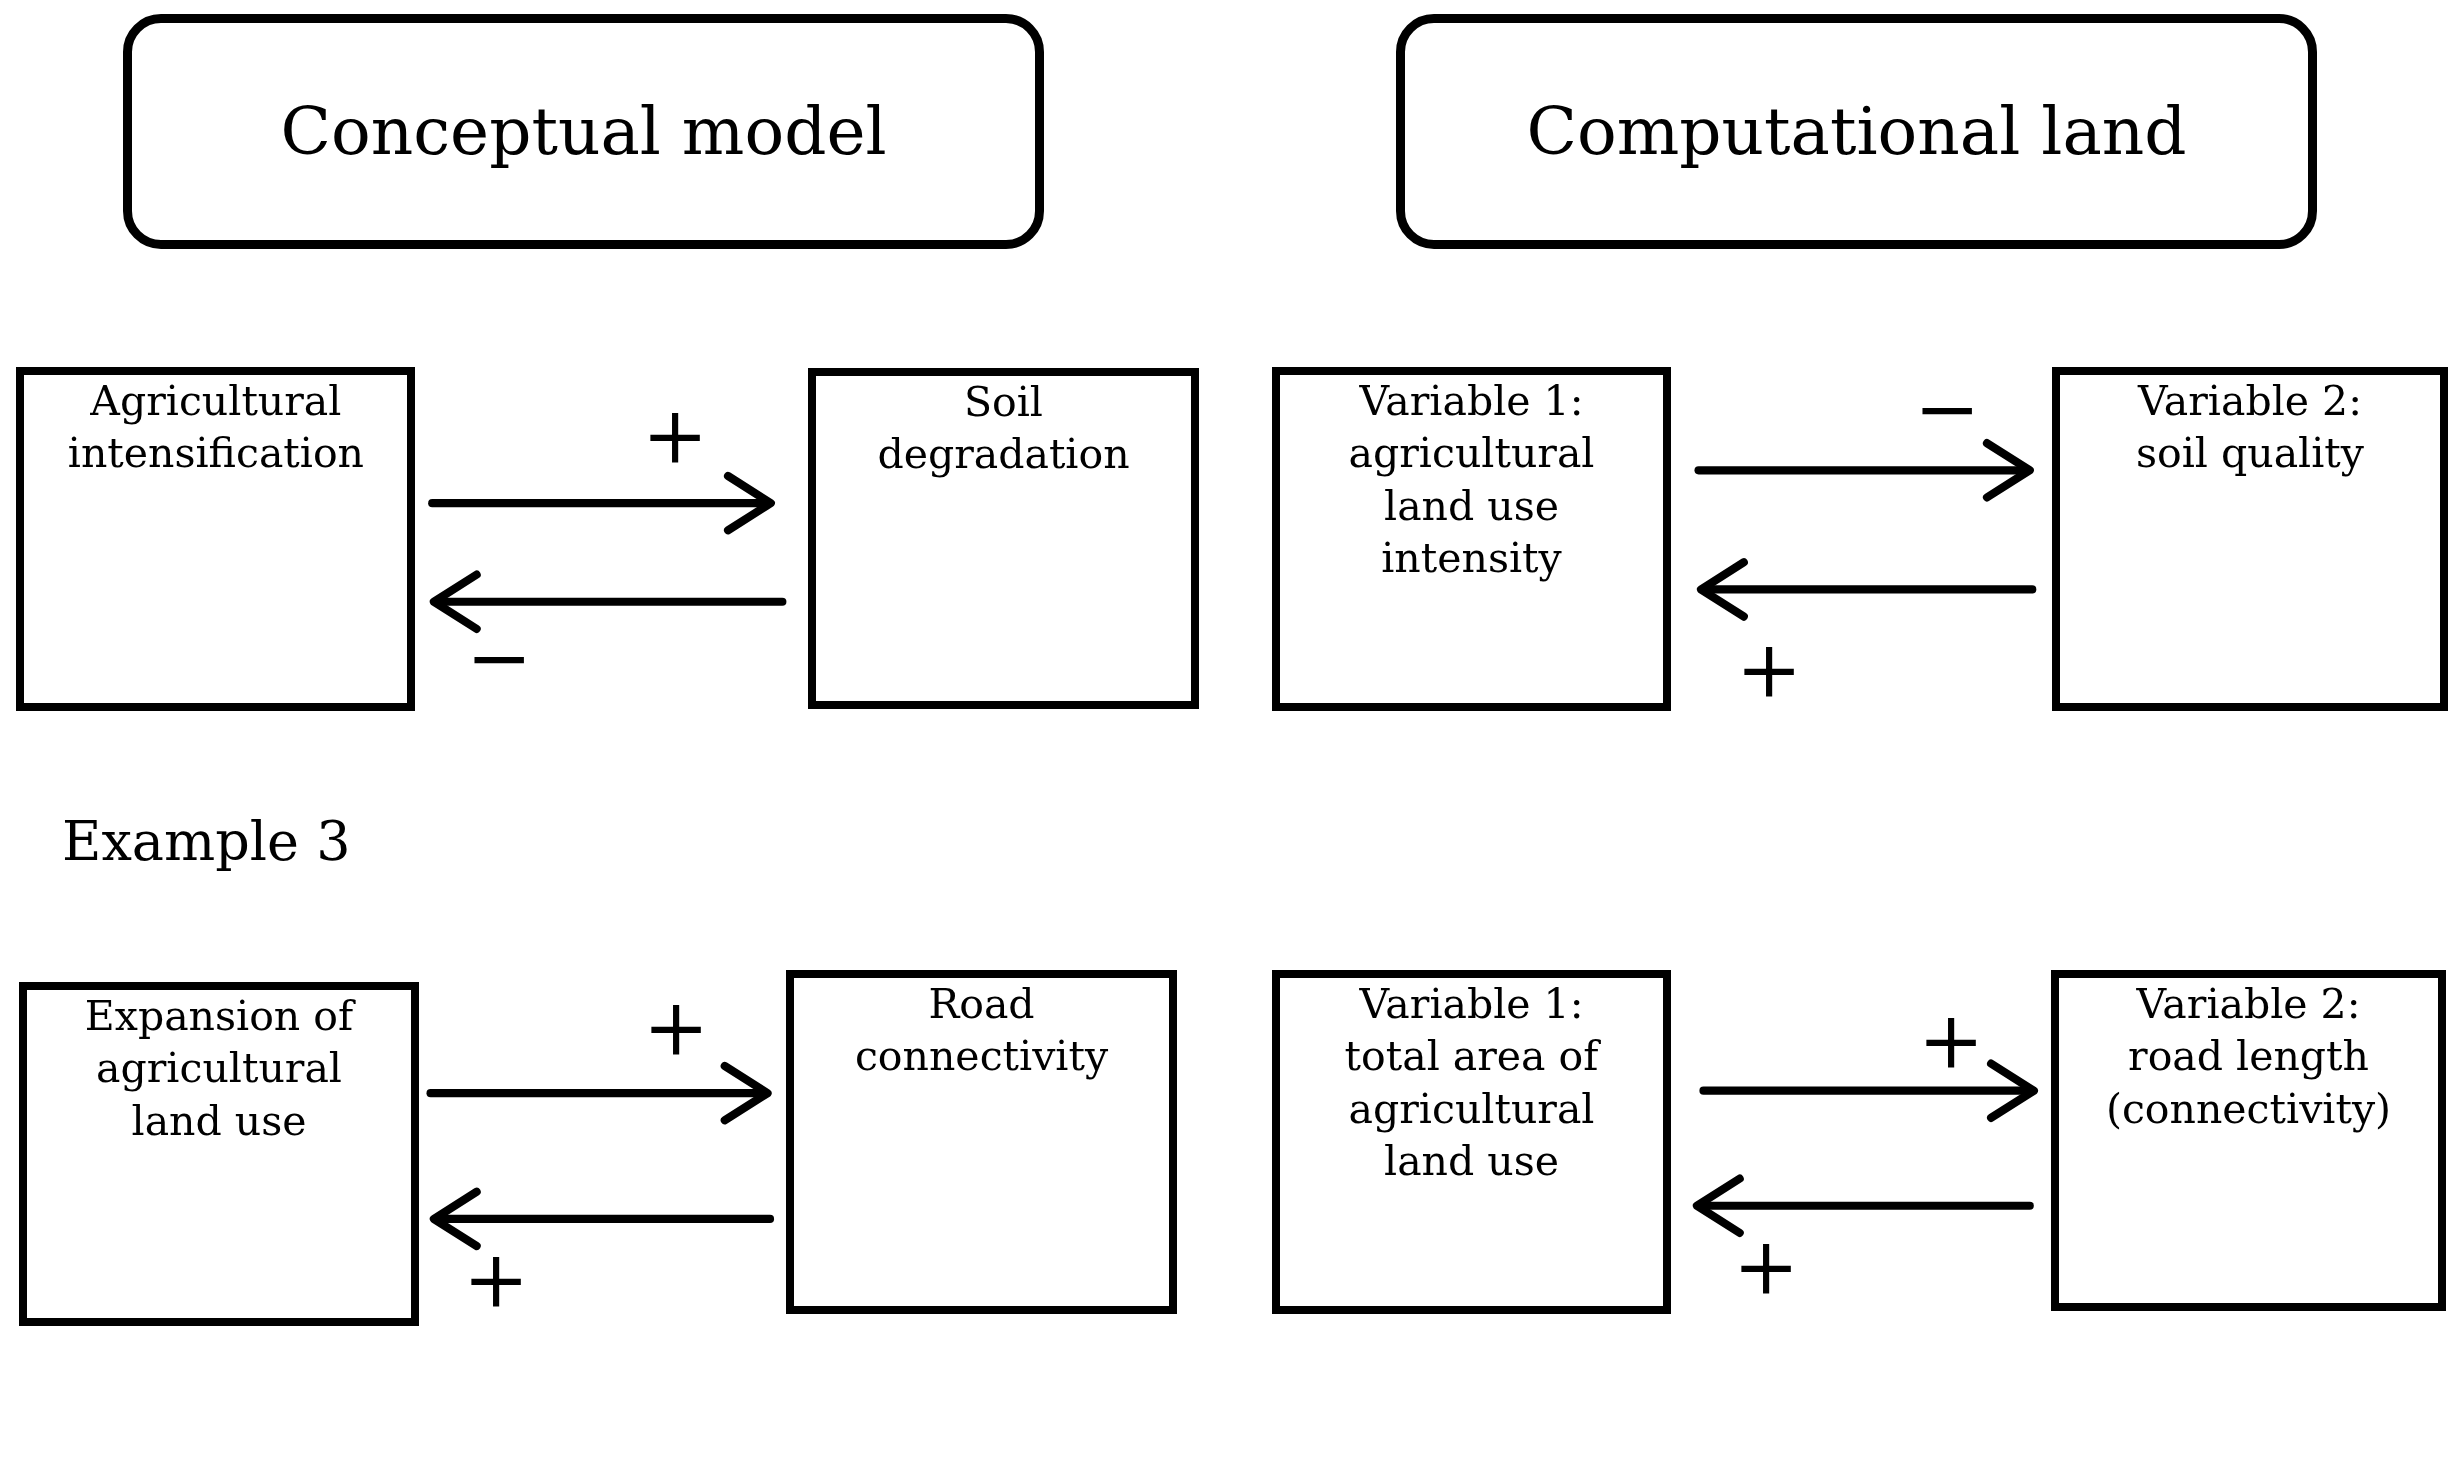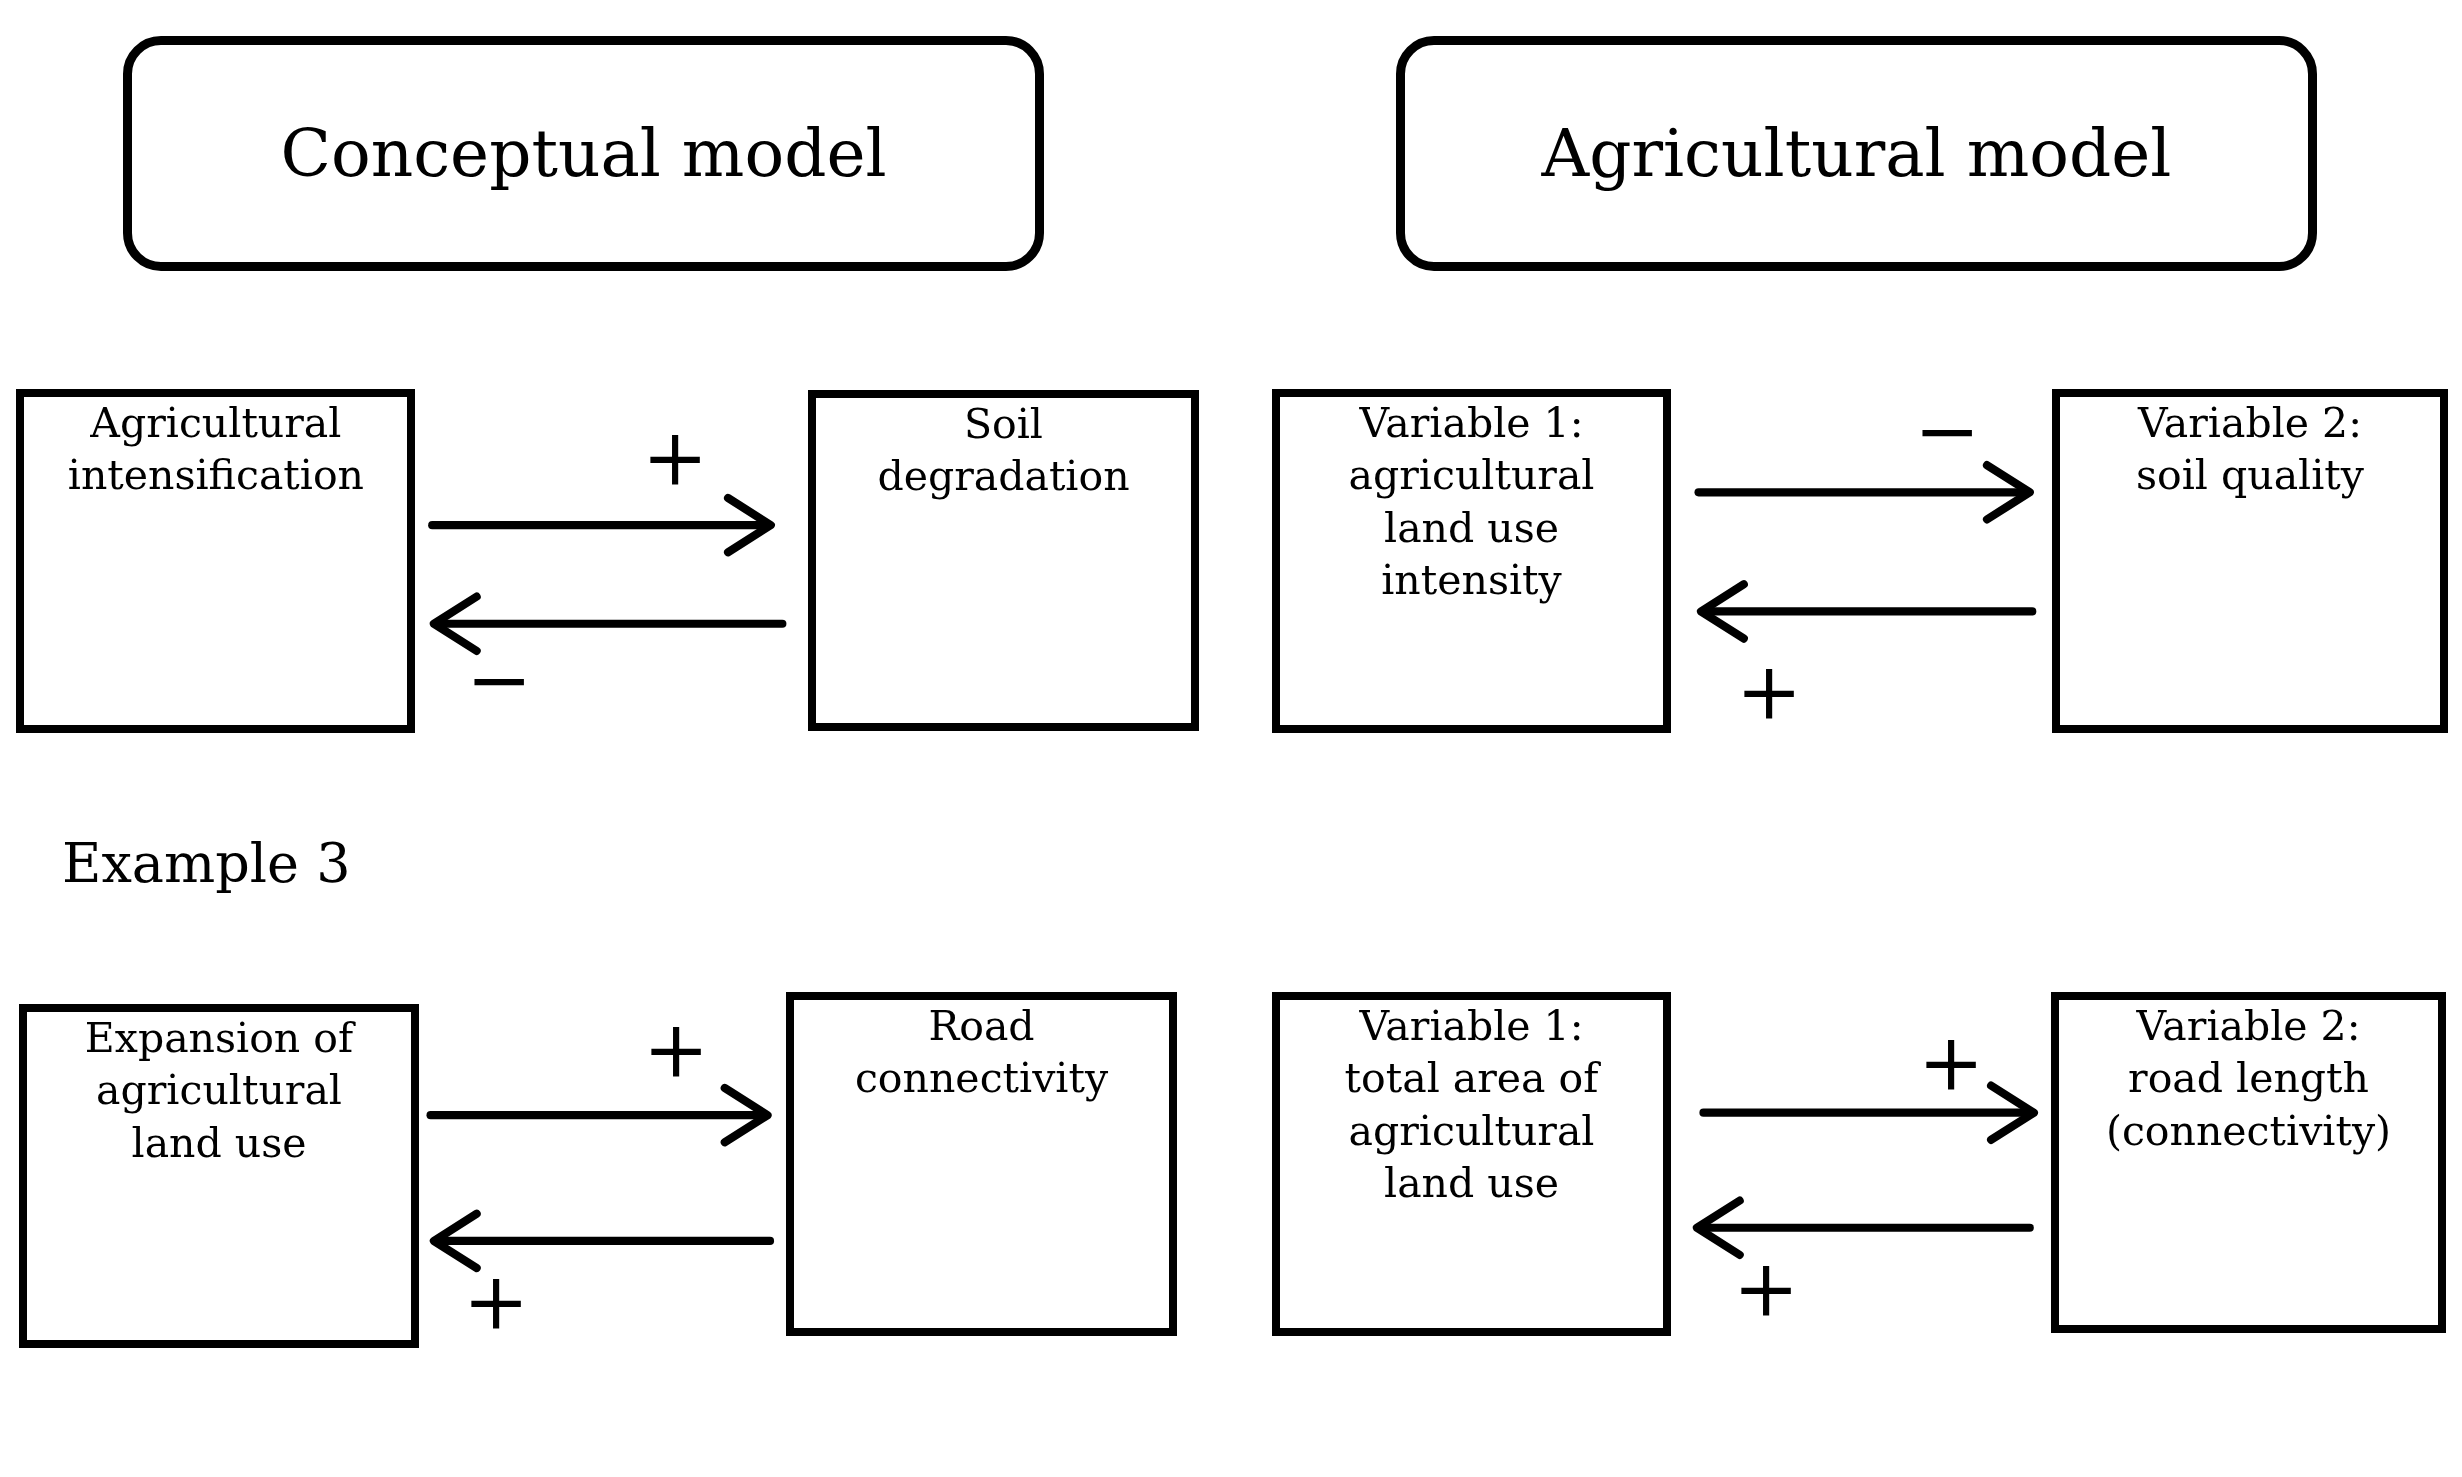--- a/index.html
+++ b/index.html
@@ -8,21 +8,20 @@
     background: #ffffff;
   }
   .page {
     position: relative;
     width: 2462px;
     height: 1354px;
     background: #ffffff;
     color: #000000;
     font-family: "DejaVu Serif", "Liberation Serif", serif;
     overflow: hidden;
-    margin-top: 22px;
   }
   .hdr {
     position: absolute;
     border: 9px solid #000;
     border-radius: 38px;
     background: #fff;
     display: flex;
     align-items: center;
     justify-content: center;
     box-sizing: border-box;
@@ -75,21 +74,21 @@
 </style>
 </head>
 <body>
 
 <div class="page">
 
   <div class="hdr" style="left:123px; top:14px; width:921px; height:235px;">
     <span class="hdr-label">Conceptual model</span>
   </div>
   <div class="hdr" style="left:1396px; top:14px; width:921px; height:235px;">
-    <span class="hdr-label">Agricultural model</span>
+    <span class="hdr-label">Computational land</span>
   </div>
 
   <svg class="arrows" viewBox="0 0 2996 1798">
 
     <g>
       <line x1="526" y1="612" x2="928" y2="612"></line>
       <polyline points="886,579 938,612 886,645"></polyline>
     </g>
     <g>
       <line x1="952" y1="732" x2="538" y2="732"></line>

